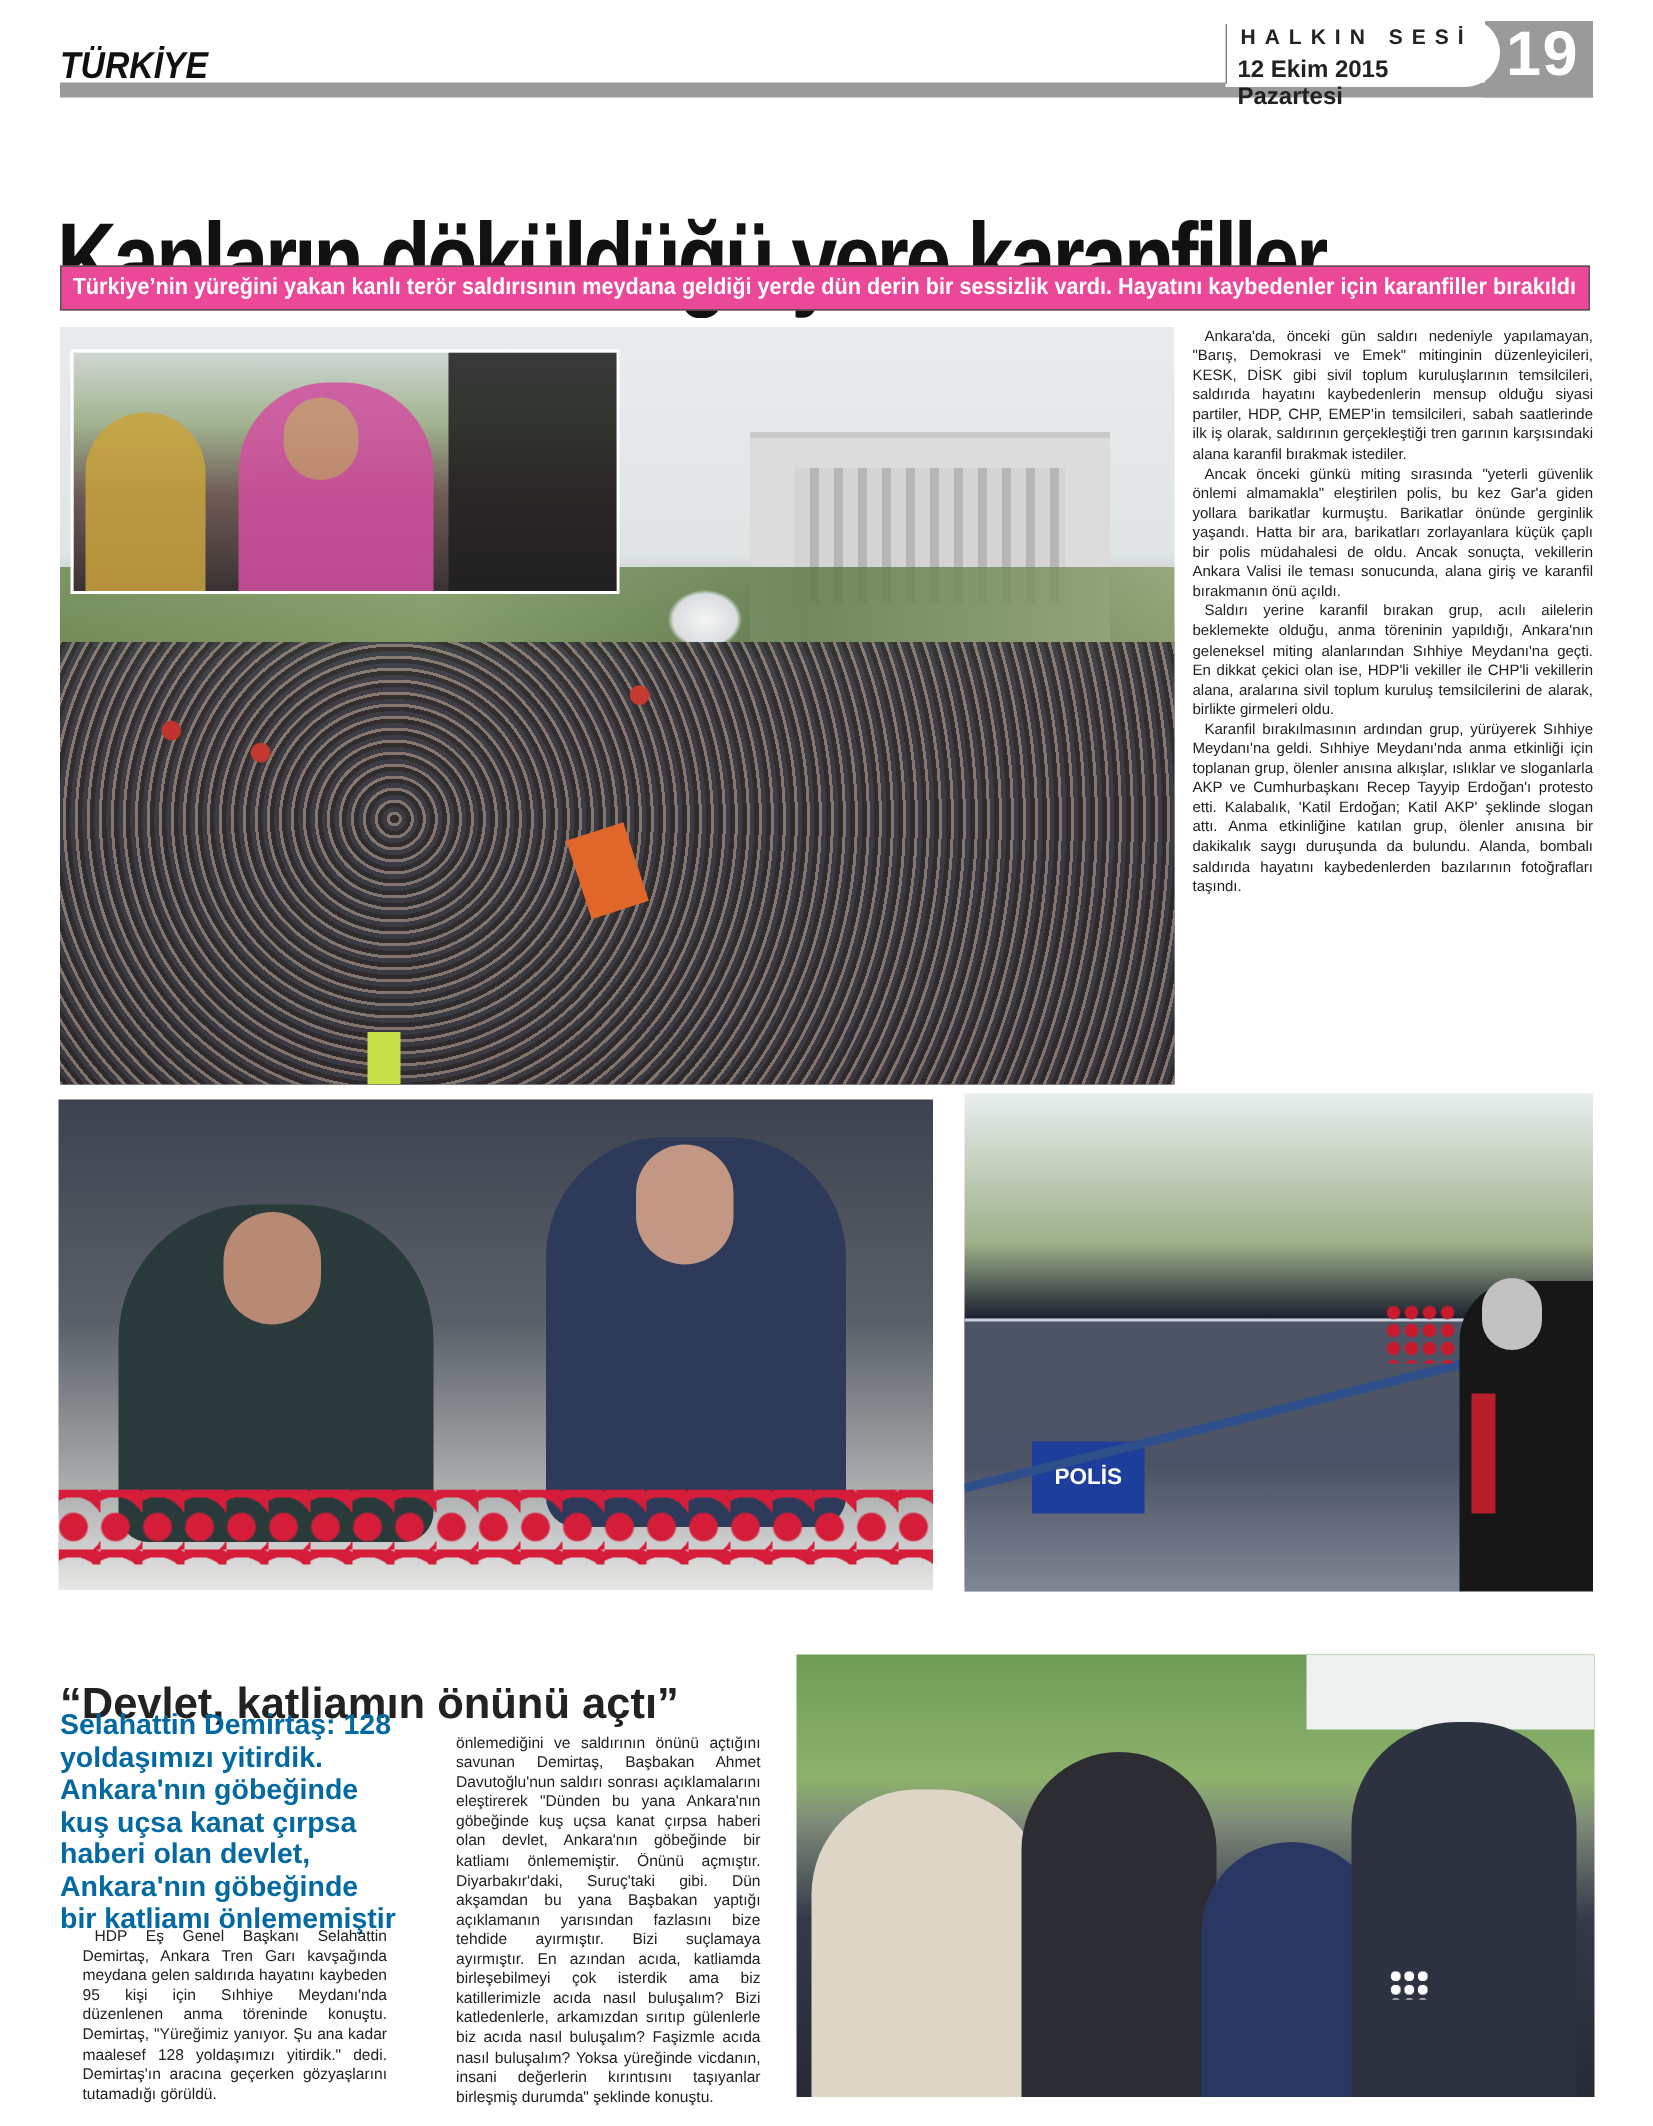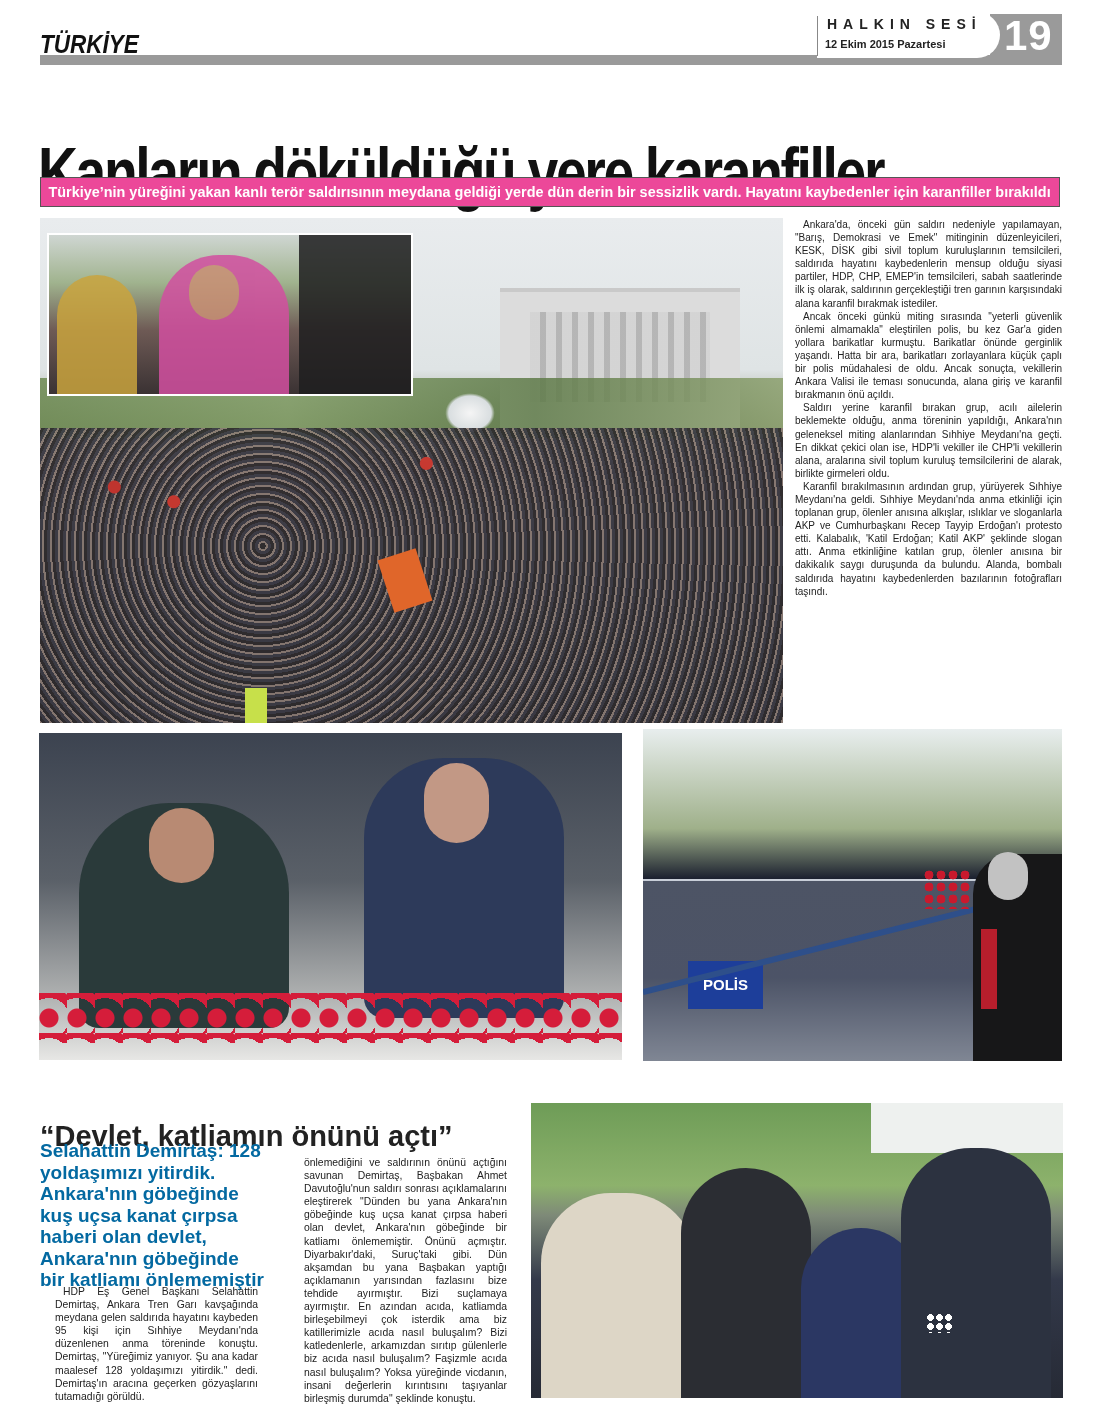--- a/index.html
+++ b/index.html
@@ -4,21 +4,21 @@
 <style>
   html, body { margin:0; padding:0; background:#ffffff; }
   body { width:1102px; height:1417px; position:relative; overflow:hidden; font-family:"Liberation Sans", sans-serif; color:#1a1a1a; }
 
   
   .section-label { position:absolute; left:40px; top:30px; font-family:"Liberation Sans", sans-serif; font-weight:bold; font-style:italic; font-size:25px; letter-spacing:0px; color:#111; transform:scaleX(0.9); transform-origin:left; }
   .header-rule { position:absolute; left:40px; top:55px; width:1022px; height:10px; background:#9a9a9a; }
   .masthead { position:absolute; left:817px; top:12px; width:183px; height:46px; background:#fff; border-radius:0 24px 24px 0; z-index:2; }
   .masthead .vline { position:absolute; left:0; top:4px; width:1px; height:40px; background:#888; }
   .masthead .name { position:absolute; left:10px; top:4px; font-weight:bold; font-size:14px; letter-spacing:6px; color:#222; }
-  .masthead .date { position:absolute; left:8px; top:26px; font-weight:bold; font-size:11px; color:#222; }
+  .masthead .date { position:absolute; left:8px; top:26px; font-weight:bold; font-size:16px; color:#222; }
   .page-num-box { position:absolute; left:990px; top:14px; width:72px; height:51px; background:#9a9a9a; }
   .page-num { position:absolute; left:1004px; top:12px; font-size:42px; color:#fff; font-weight:bold; letter-spacing:1px; z-index:3;text-align:right; }
 
   
   .headline { position:absolute; left:38px; top:86px; width:1030px; font-family:"Liberation Sans", sans-serif; font-weight:bold; font-size:70px; line-height:80px; color:#111; letter-spacing:-3px; transform:scaleX(0.79); transform-origin:left; white-space:nowrap; }
   .subdeck { position:absolute; left:40px; top:177px; width:1020px; height:30px; background:#ec4899; color:#fff; border:1px solid #555; box-sizing:border-box; }
   .subdeck span { display:block; font-weight:bold; font-size:15.5px; line-height:28px; padding-left:8px; white-space:nowrap; transform:scaleX(0.93); transform-origin:left; }
 
   
   .photo { position:absolute; overflow:hidden; }

